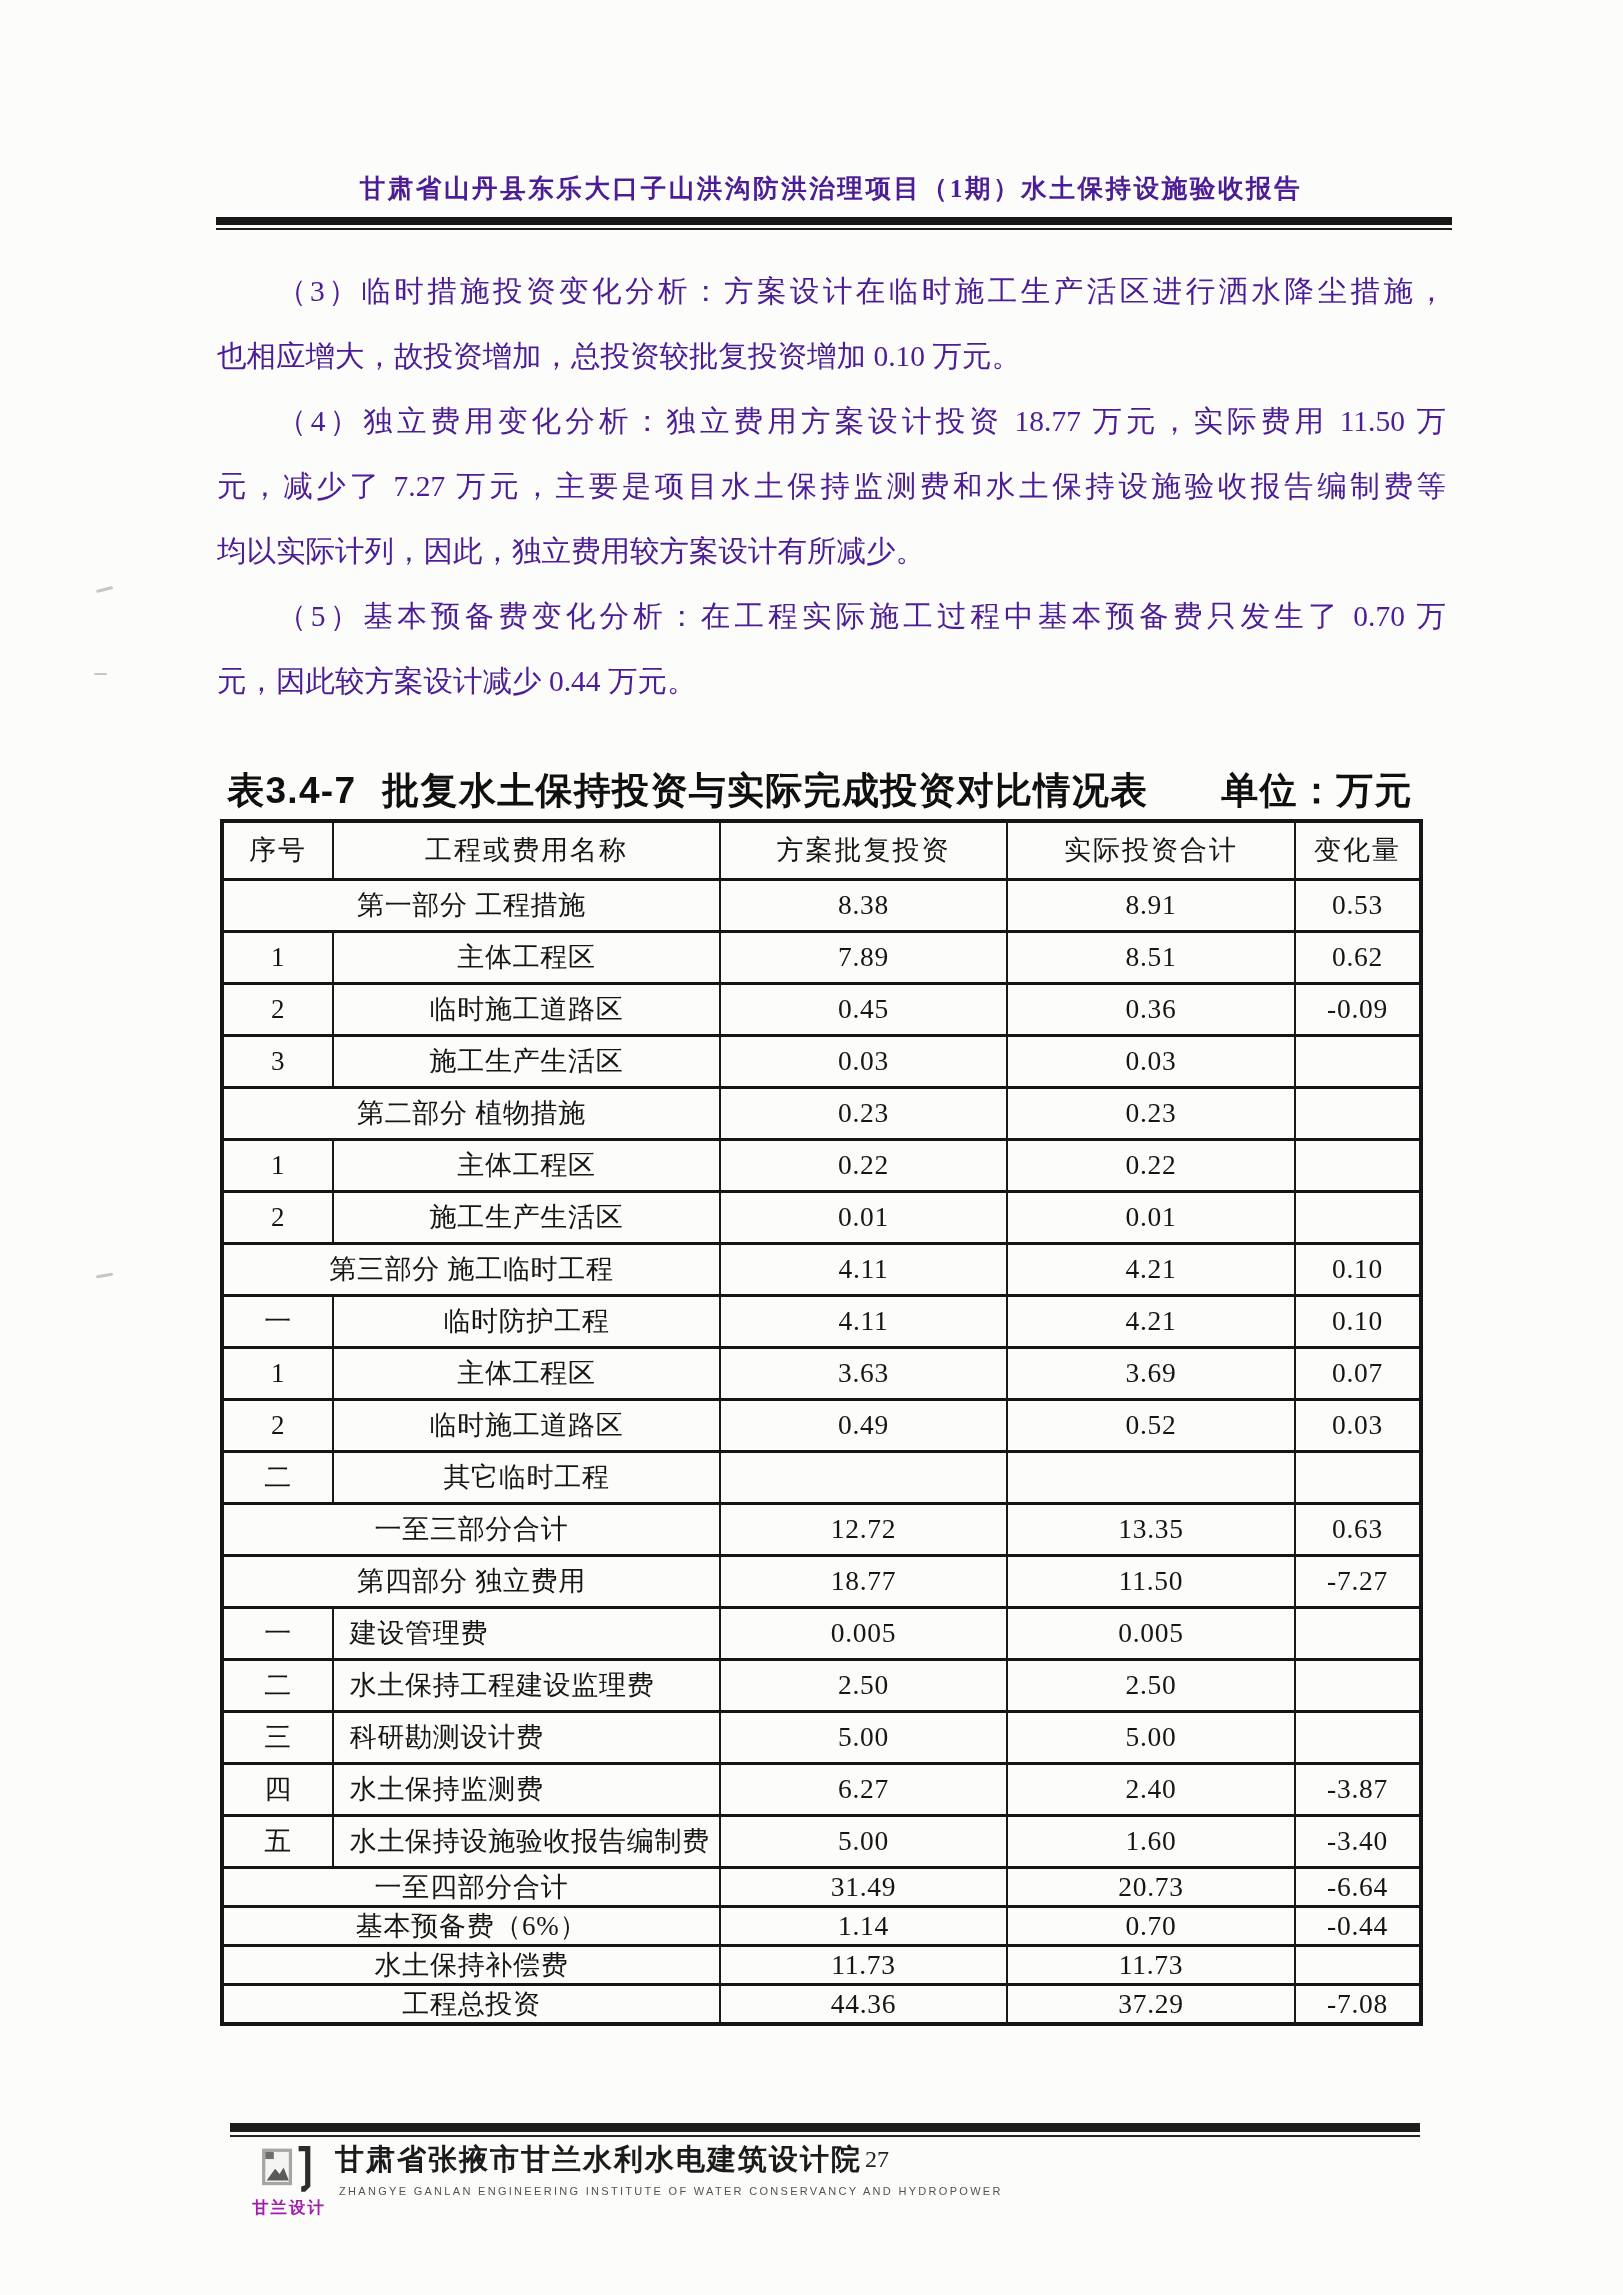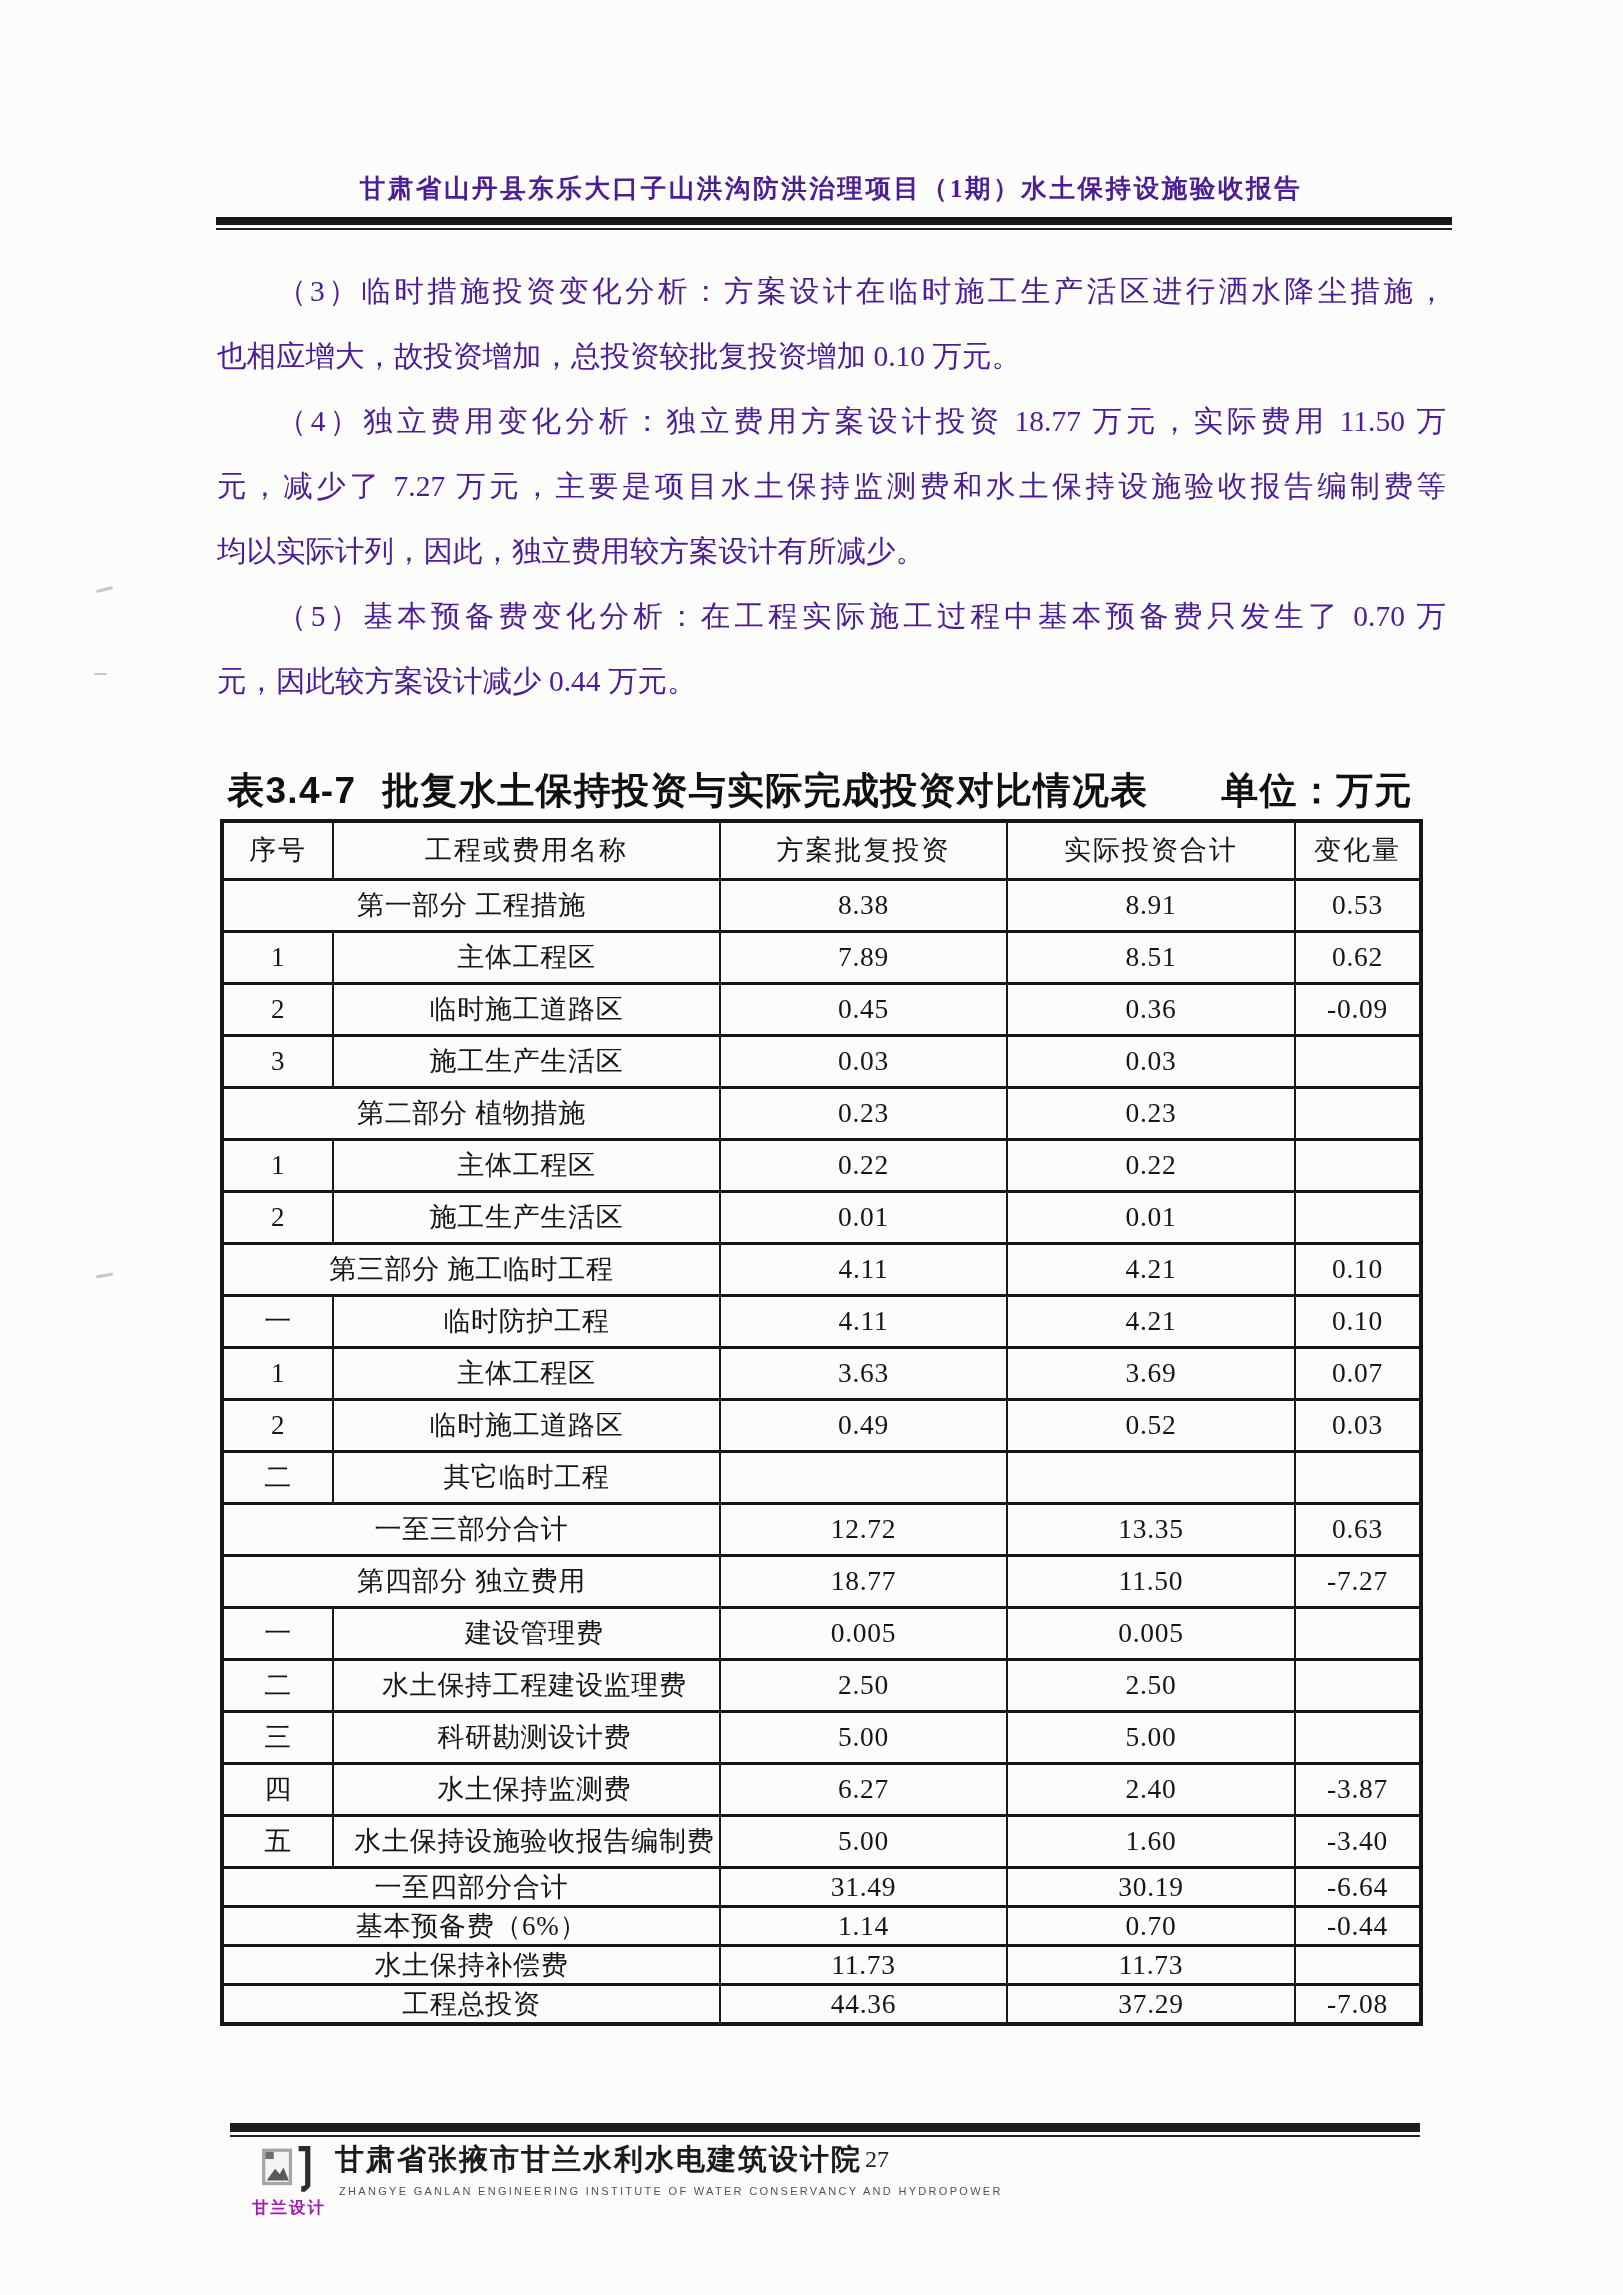--- a/index.html
+++ b/index.html
@@ -45,21 +45,21 @@
     border-left:2px solid #1a1a1a;border-right:2px solid #1a1a1a;
     border-top:3.3px solid #161616;border-bottom:3.3px solid #161616;
     padding:0;text-align:center;vertical-align:middle;
     font-weight:normal;color:#161616;overflow:hidden;
   }
   table.inv thead tr{height:58px;}
   table.inv tr.tall{height:52px;}
   table.inv tr.short{height:34px;}
   table.inv th{font-size:27px;letter-spacing:2px;}
   table.inv td{font-size:27px;letter-spacing:0.7px;}
-  table.inv td.name.left{text-align:center;padding-left:15.7px;}
+  table.inv td.name.left{text-align:left;padding-left:15.7px;}
   table.inv td.num{font-size:27.5px;}
   
   .footer-rule{
     position:absolute;top:2123px;left:230px;width:1190px;height:3.3px;
     border-top:9.8px solid #1d1d1d;border-bottom:2.6px solid #242424;
   }
   .logo-caption{
     position:absolute;left:247px;top:2197px;width:84px;text-align:center;
     font-family:"Liberation Sans","DejaVu Sans",sans-serif;
     font-weight:700;font-size:16.4px;letter-spacing:2px;color:#a21caf;
@@ -249,21 +249,21 @@
         <tr class="tall">
           <td class="no">五</td>
           <td class="name left">水土保持设施验收报告编制费</td>
           <td class="num">5.00</td>
           <td class="num">1.60</td>
           <td class="num">-3.40</td>
         </tr>
         <tr class="short">
           <td class="name merged" colspan="2">一至四部分合计</td>
           <td class="num">31.49</td>
-          <td class="num">30.19</td>
+          <td class="num">20.73</td>
           <td class="num">-6.64</td>
         </tr>
         <tr class="short">
           <td class="name merged" colspan="2">基本预备费（6%）</td>
           <td class="num">1.14</td>
           <td class="num">0.70</td>
           <td class="num">-0.44</td>
         </tr>
         <tr class="short">
           <td class="name merged" colspan="2">水土保持补偿费</td>

